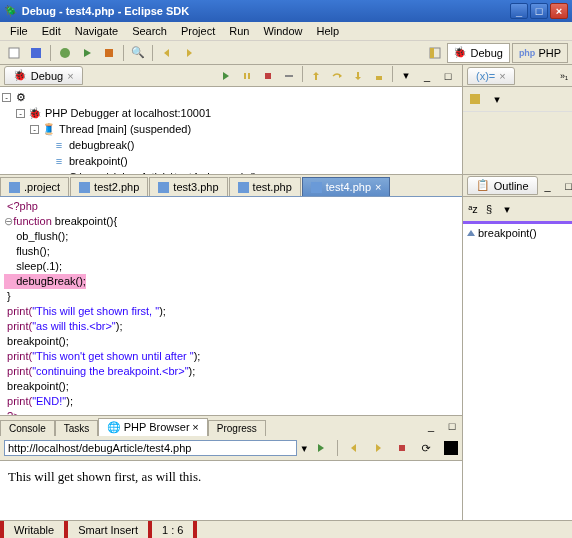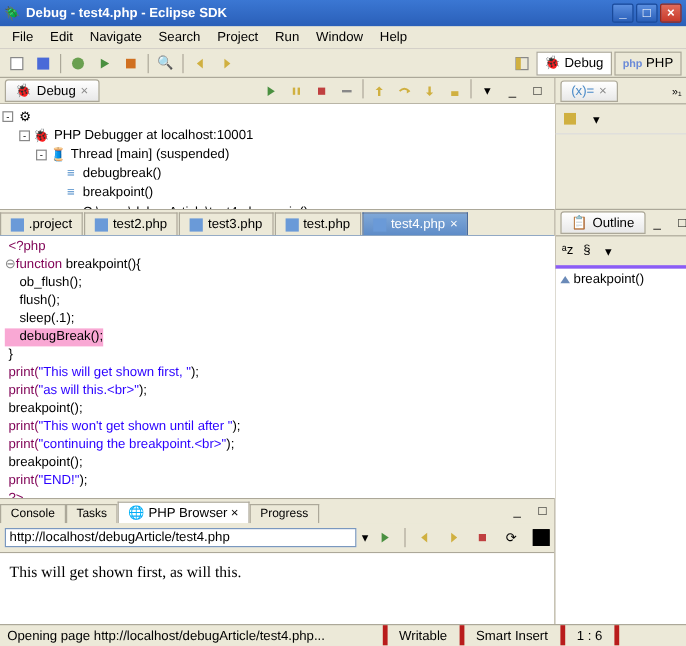--- a/index.html
+++ b/index.html
@@ -362,18 +362,17 @@
         <div class="out-row">
             <span class="tri"></span>
             <span>breakpoint()</span>
           </div>
       </div>
     </div>
   </div>
 </div>
 
 <div class="statusbar">
-  <span class="status-msg">Opening page http://localhost/debugArticle/test4.php...</span>
   <span class="status-seg">Writable</span>
   <span class="status-seg">Smart Insert</span>
   <span class="status-seg">1 : 6</span>
   <span class="status-seg" style="width:60px"></span>
 </div>
 
 </body></html>

